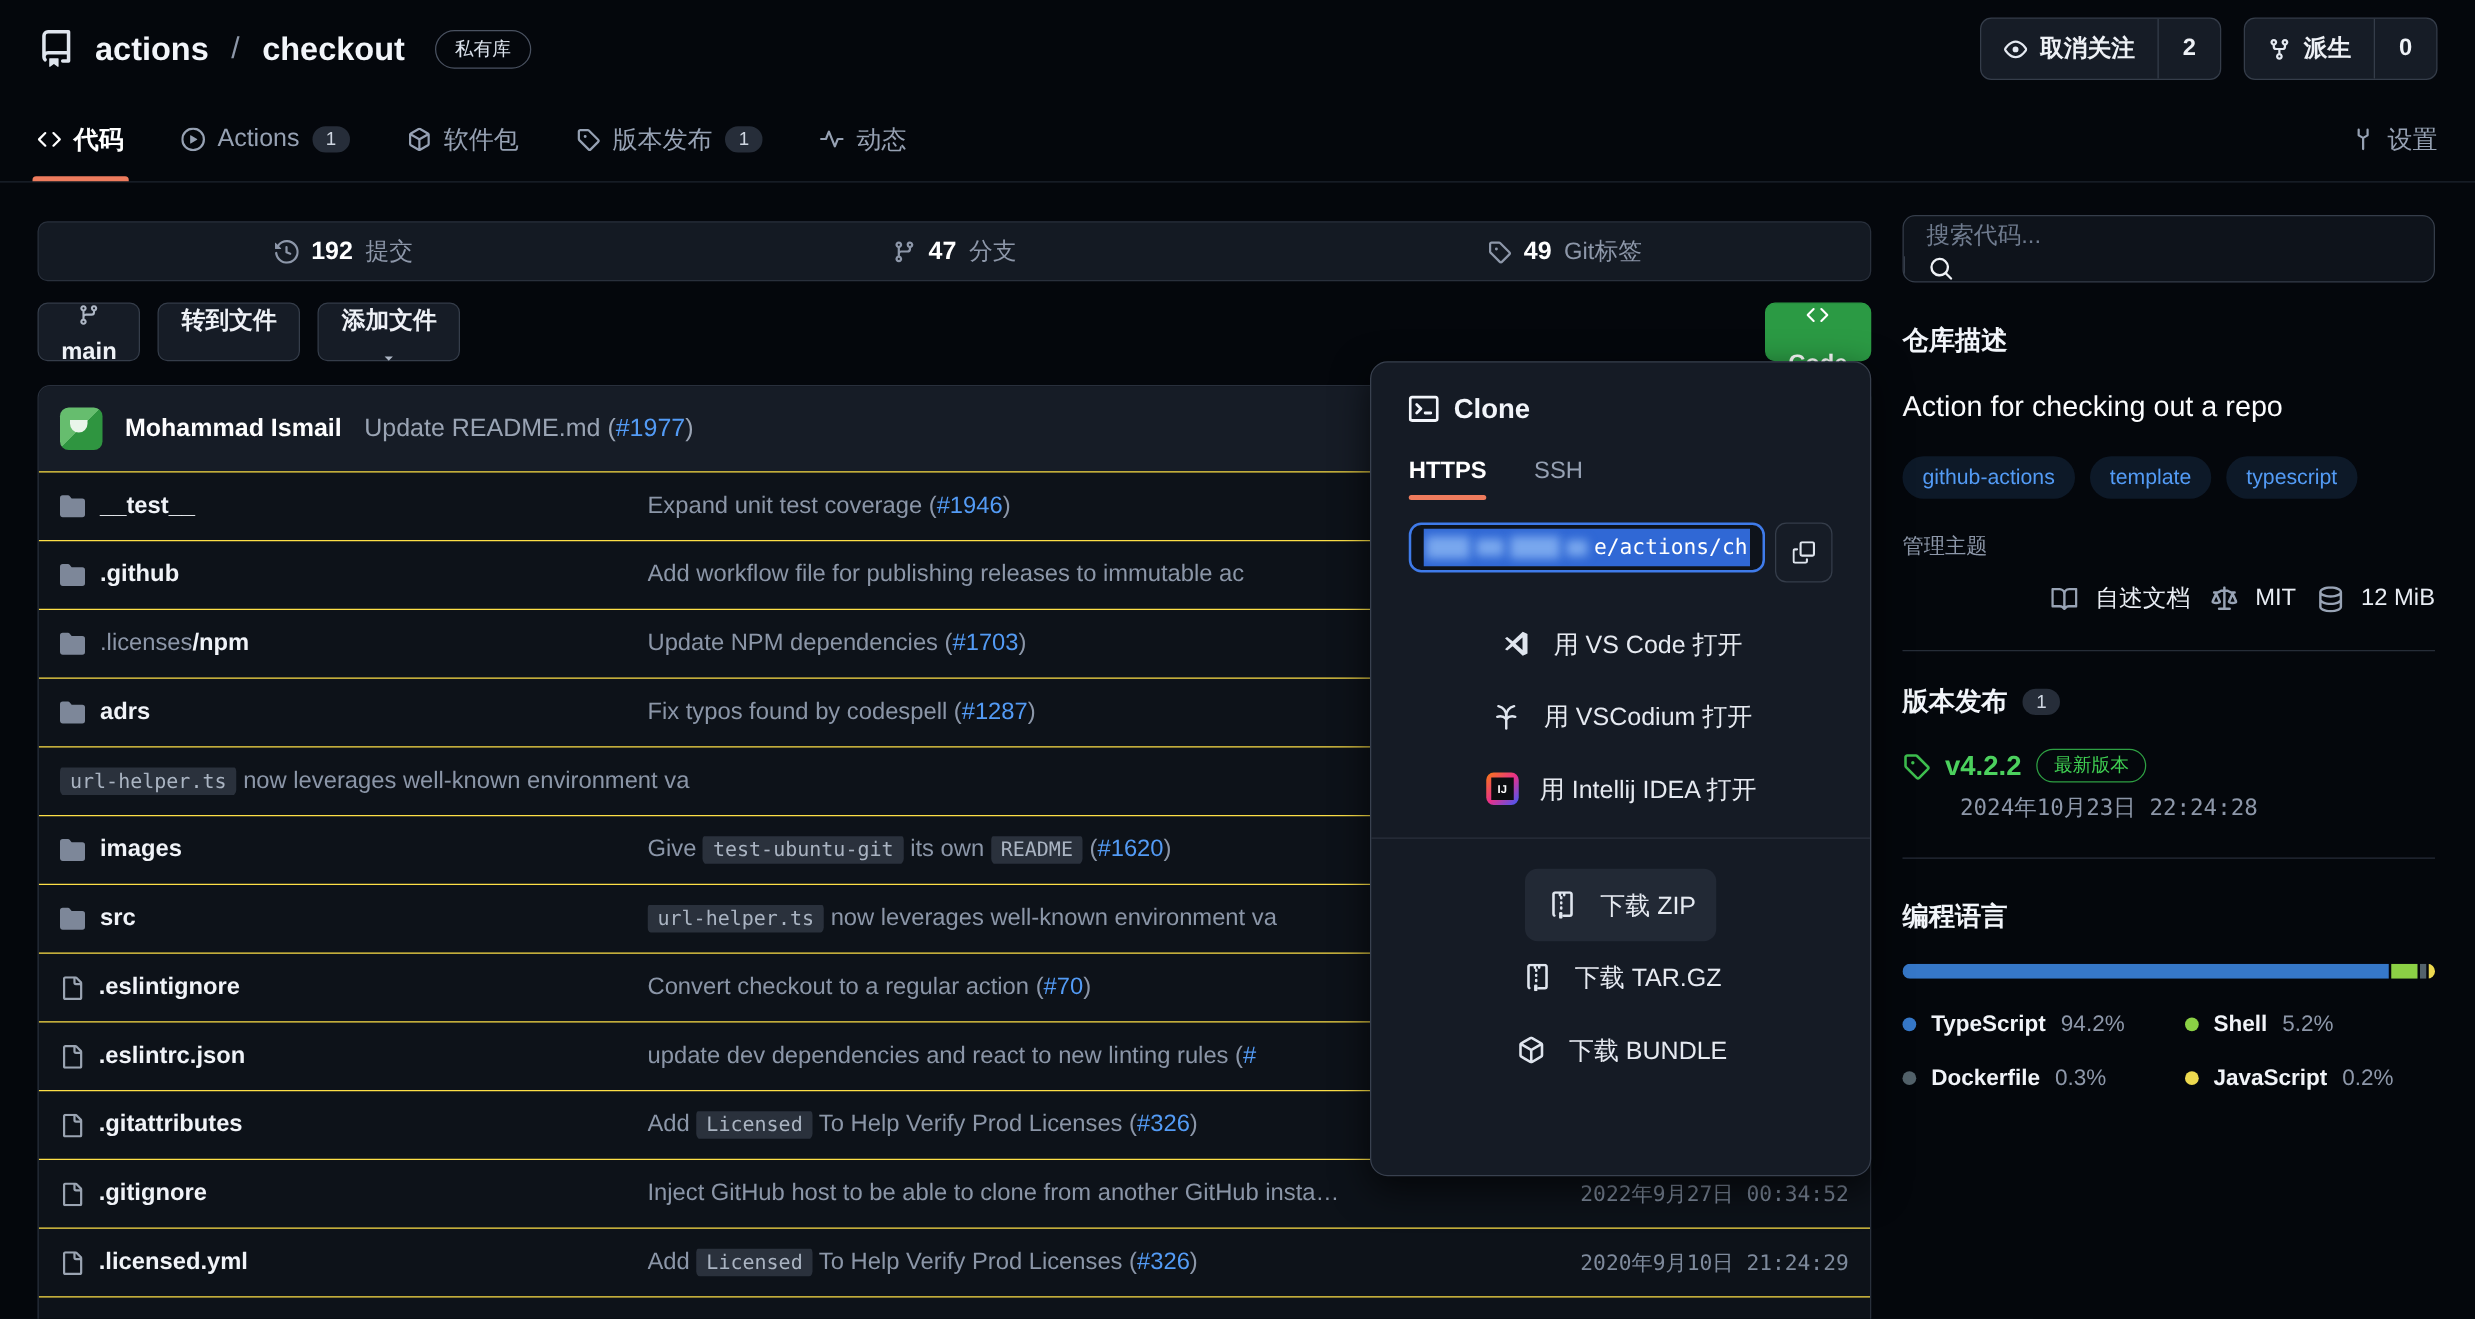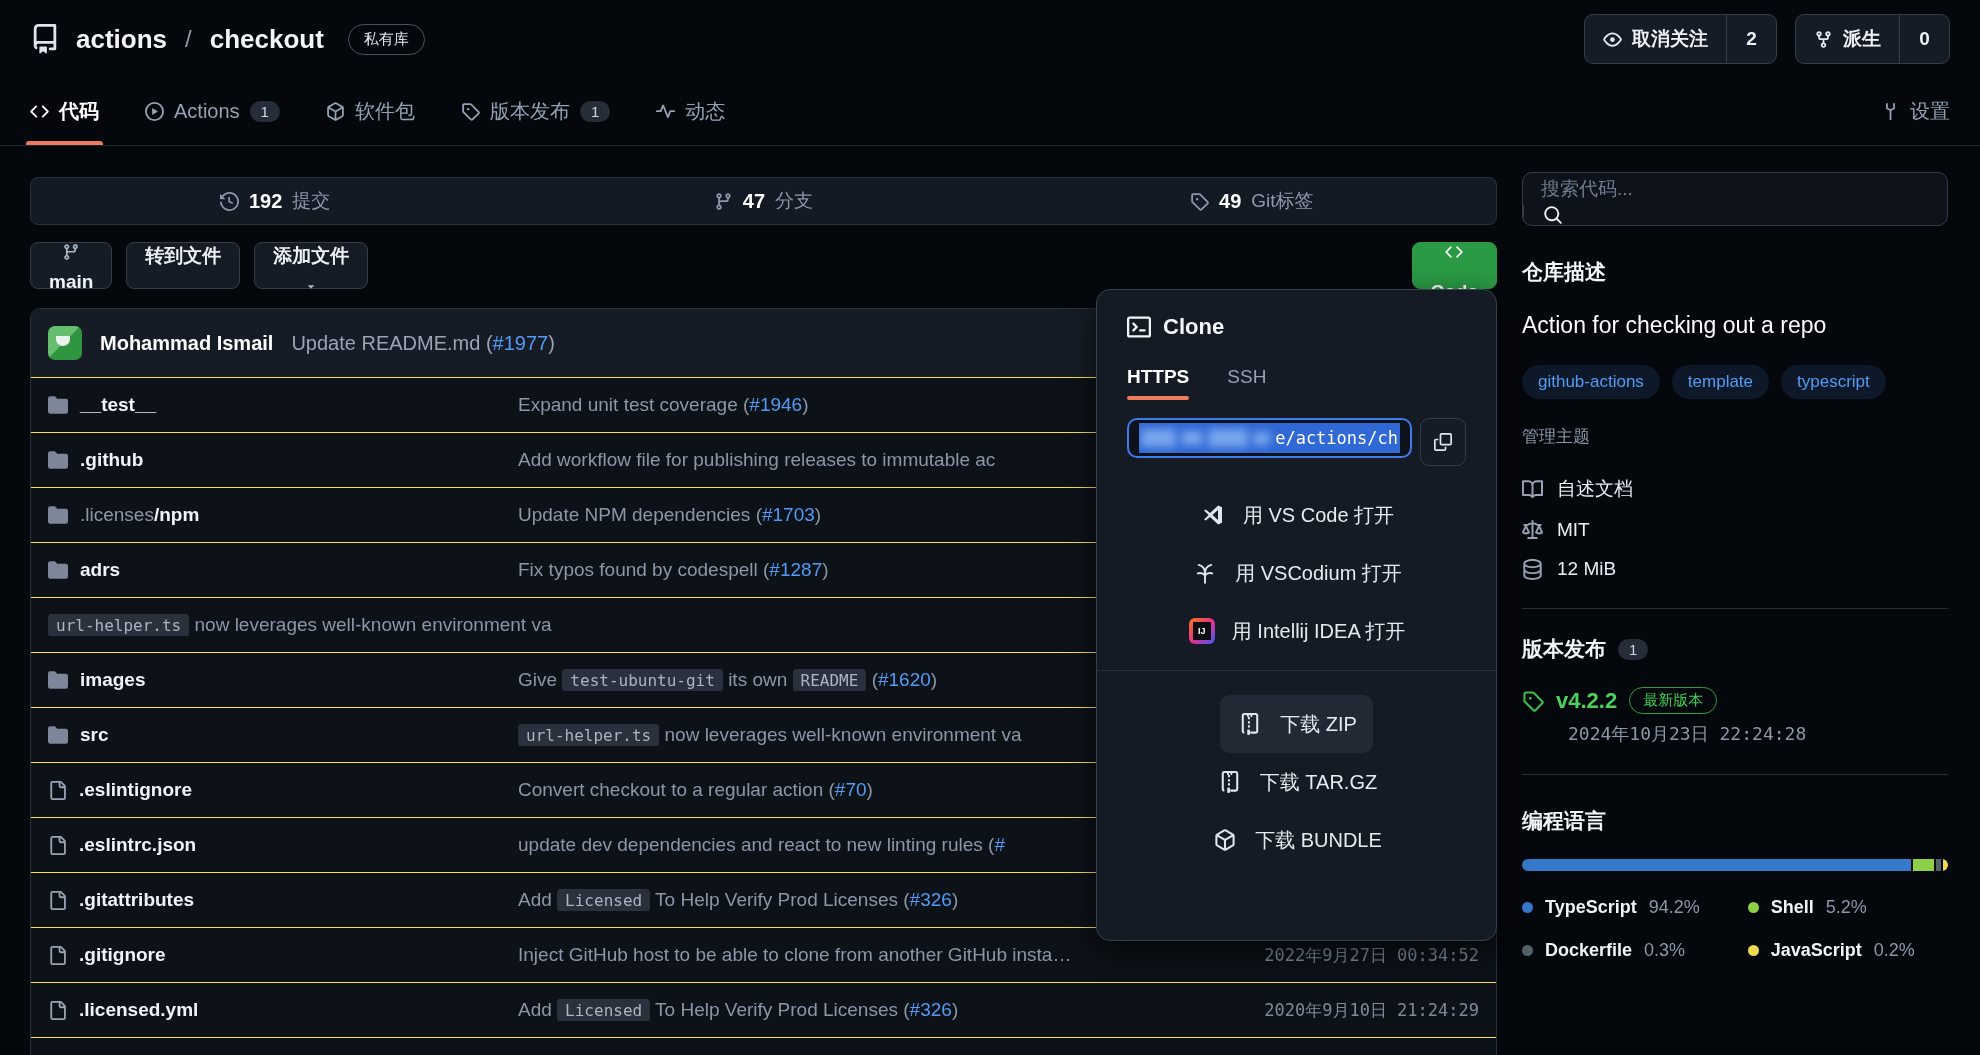--- a/index.html
+++ b/index.html
@@ -123,21 +123,21 @@
     font-size:19px; padding:0 18px; font-family:"Liberation Sans",sans-serif; }
   .search-box input::placeholder { color:#6f7b8e; }
   .search-btn { width:58px; border-left:1px solid #353d4a; display:flex; align-items:center;
     justify-content:center; color:#eef1f6; cursor:pointer; }
   .sb-h { font-size:21px; font-weight:bold; color:#f2f5fa; margin-top:32px; }
   .sb-desc { font-size:23px; color:#fbfcfe; margin-top:26px; }
   .topics { display:flex; gap:12px; margin-top:26px; flex-wrap:wrap; }
   .pill { background:rgba(83,155,245,.12); color:#539bf5; font-size:17px; border-radius:18px;
     padding:7px 16px; cursor:pointer; }
   .manage-topics { color:#8d97a9; font-size:17px; margin-top:26px; cursor:pointer; }
-  .meta-list { margin-top:28px; display:flex; flex-direction:column; gap:17px;justify-content:flex-end; }
+  .meta-list { margin-top:18px; display:flex; flex-direction:row; gap:17px;justify-content:flex-end; }
   .meta-item { display:flex; align-items:center; gap:14px; font-size:19px; color:#e9edf4; }
   .meta-item .ico { color:#98a3b5; }
   .sb-div { height:1px; background:#262d38; margin-top:28px; }
   .rel-head { display:flex; align-items:center; gap:12px; margin-top:26px; }
   .rel-head .cnt { background:#262d39; color:#cfd6e1; border-radius:20px; padding:2px 11px; font-size:15px; }
   .rel-line { display:flex; align-items:center; gap:12px; margin-top:24px; }
   .rel-line .ico { color:#3dbd4e; }
   .rel-ver { color:var(--release); font-size:22px; font-weight:bold; text-decoration:none; }
   .rel-badge { border:1px solid #2ea043; color:#3fcf52; border-radius:18px; padding:3px 13px; font-size:15px; }
   .rel-date { margin-left:46px; margin-top:8px; color:#8d97a9; font-size:18px;

